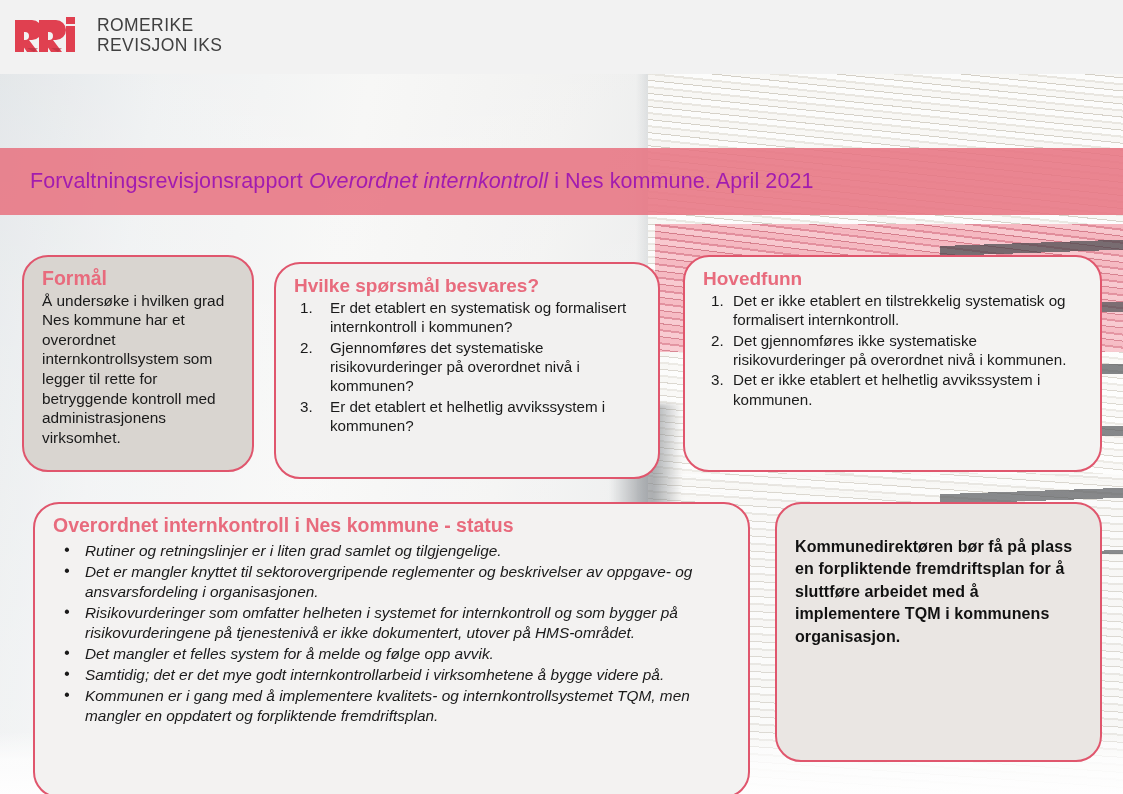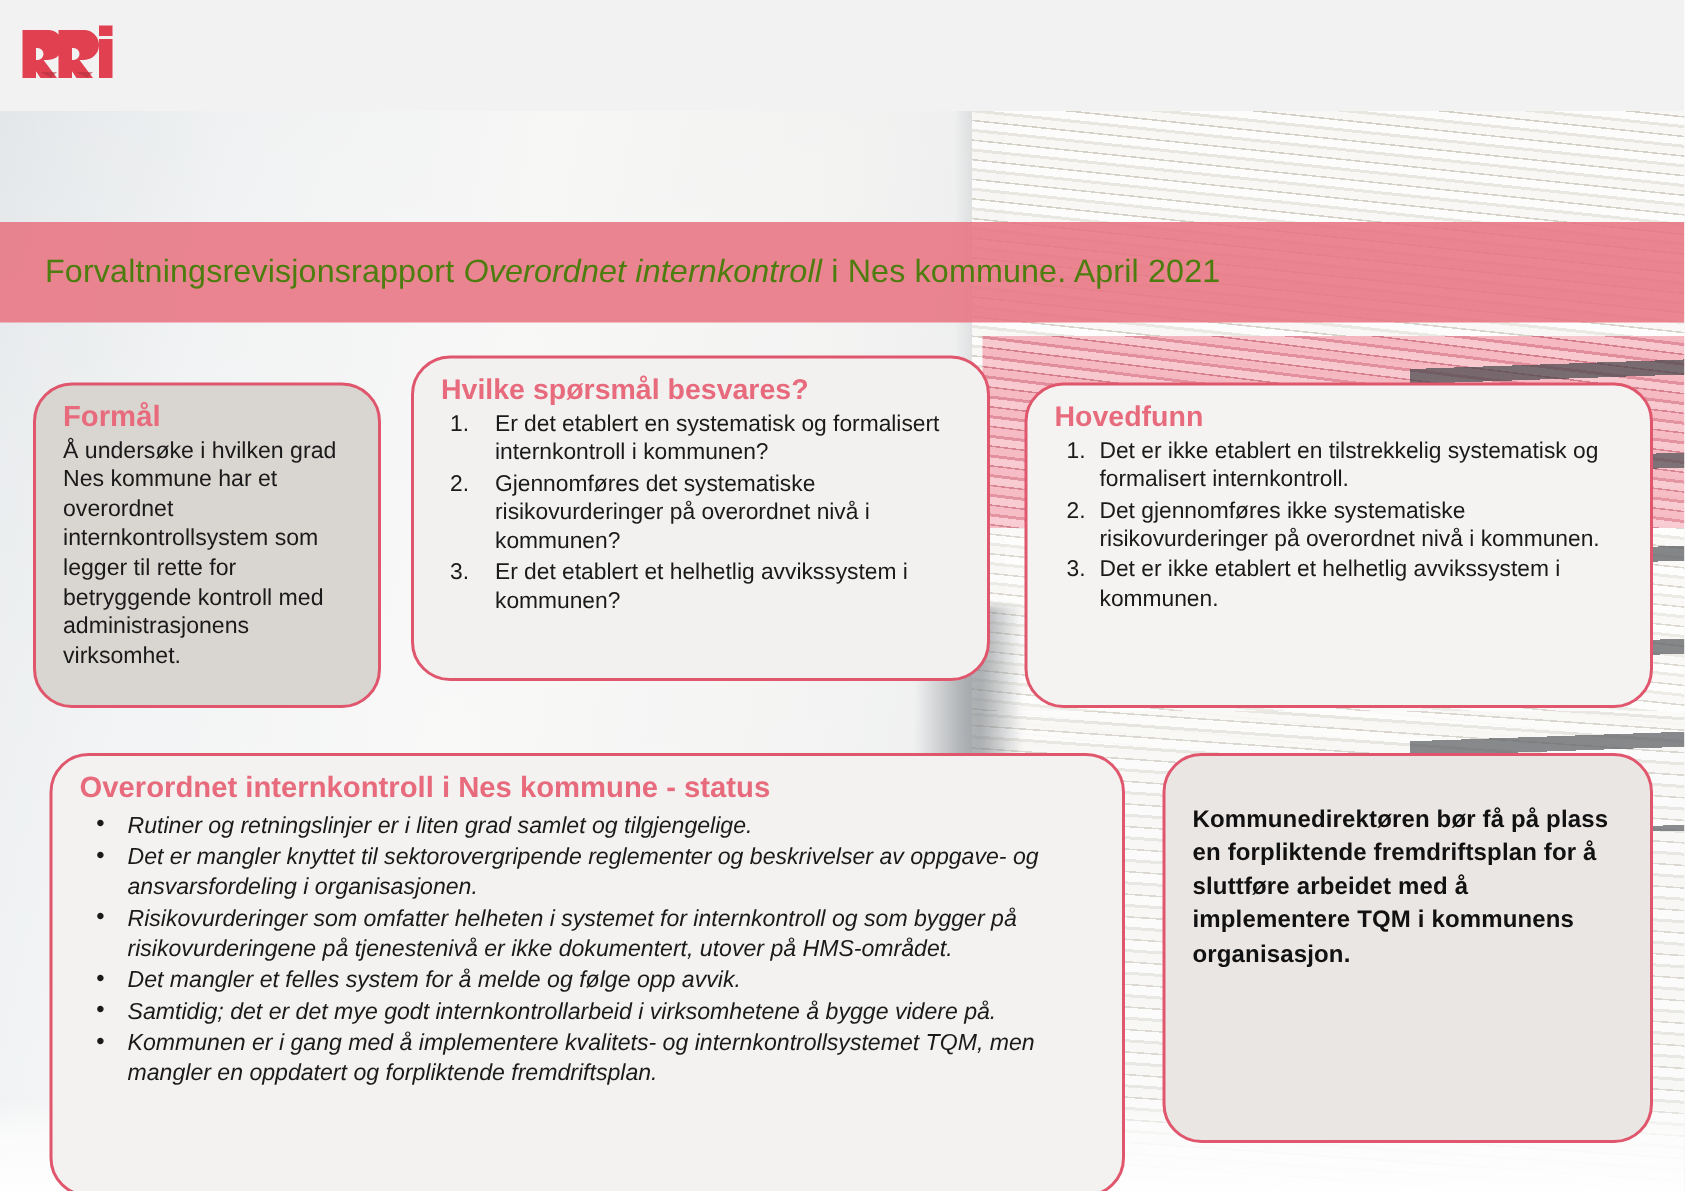--- a/index.html
+++ b/index.html
@@ -158,21 +158,21 @@
     position: absolute;
     left: 0; top: 148px;
     width: 1123px; height: 67px;
     background: rgba(231, 116, 130, 0.88);
     display: flex;
     align-items: center;
     z-index: 20;
   }
   .title-text {
     padding-left: 30px;
-    color: #4d7c0f;
+    color: #a21caf;
     font-size: 21.5px;
     font-weight: 400;
     letter-spacing: .1px;
     white-space: nowrap;
   }
   .title-text .ital { font-style: italic; }
 
   
   .card {
     position: absolute;
@@ -201,21 +201,21 @@
   #card-formal {
     left: 22px; top: 255px;
     width: 232px; height: 217px;
     background: #d9d5d0;
   }
   #card-formal .card-h { font-size: 19.5px; margin-bottom: 0; }
   #card-formal .body-t { font-size: 15.4px; line-height: 1.27; }
 
   
   #card-sporsmal {
-    left: 274px; top: 237px;
+    left: 274px; top: 262px;
     width: 386px; height: 217px;
     background: #f2f1f0;
   }
 
   
   #card-hovedfunn {
     left: 683px; top: 255px;
     width: 419px; height: 217px;
     background: #f4f3f2;
   }
@@ -313,20 +313,24 @@
 
           <path d="M104 20 h18 v52 h-18 Z"></path>
 
           <path d="M104 2 h18 v14 h-18 Z"></path>
         </g>
         <g fill="#b03040" opacity=".55">
           <path d="M40 72 l8 -8 h-22 Z"></path>
           <path d="M88 72 l8 -8 h-22 Z"></path>
         </g>
       </svg>
+      <div class="logo-text">
+        <span class="logo-line">ROMERIKE</span>
+        <span class="logo-line">REVISJON IKS</span>
+      </div>
     </div>
   </div>
 
   <div class="title-band">
     <div class="title-text"><span>Forvaltningsrevisjonsrapport </span><span class="ital">Overordnet internkontroll</span><span> i Nes kommune. April 2021</span></div>
   </div>
 
   <div class="card" id="card-formal">
     <div class="card-pad">
       <div class="card-h">Formål</div>

